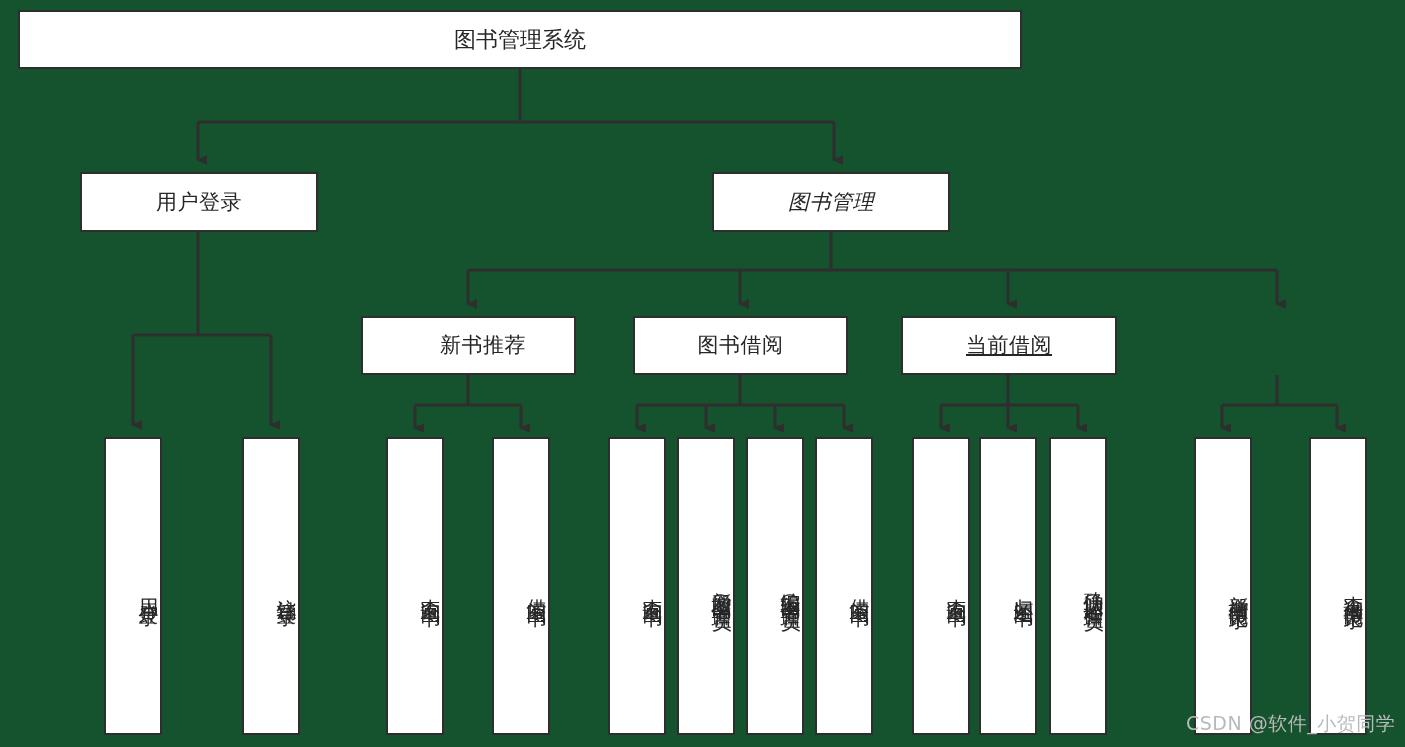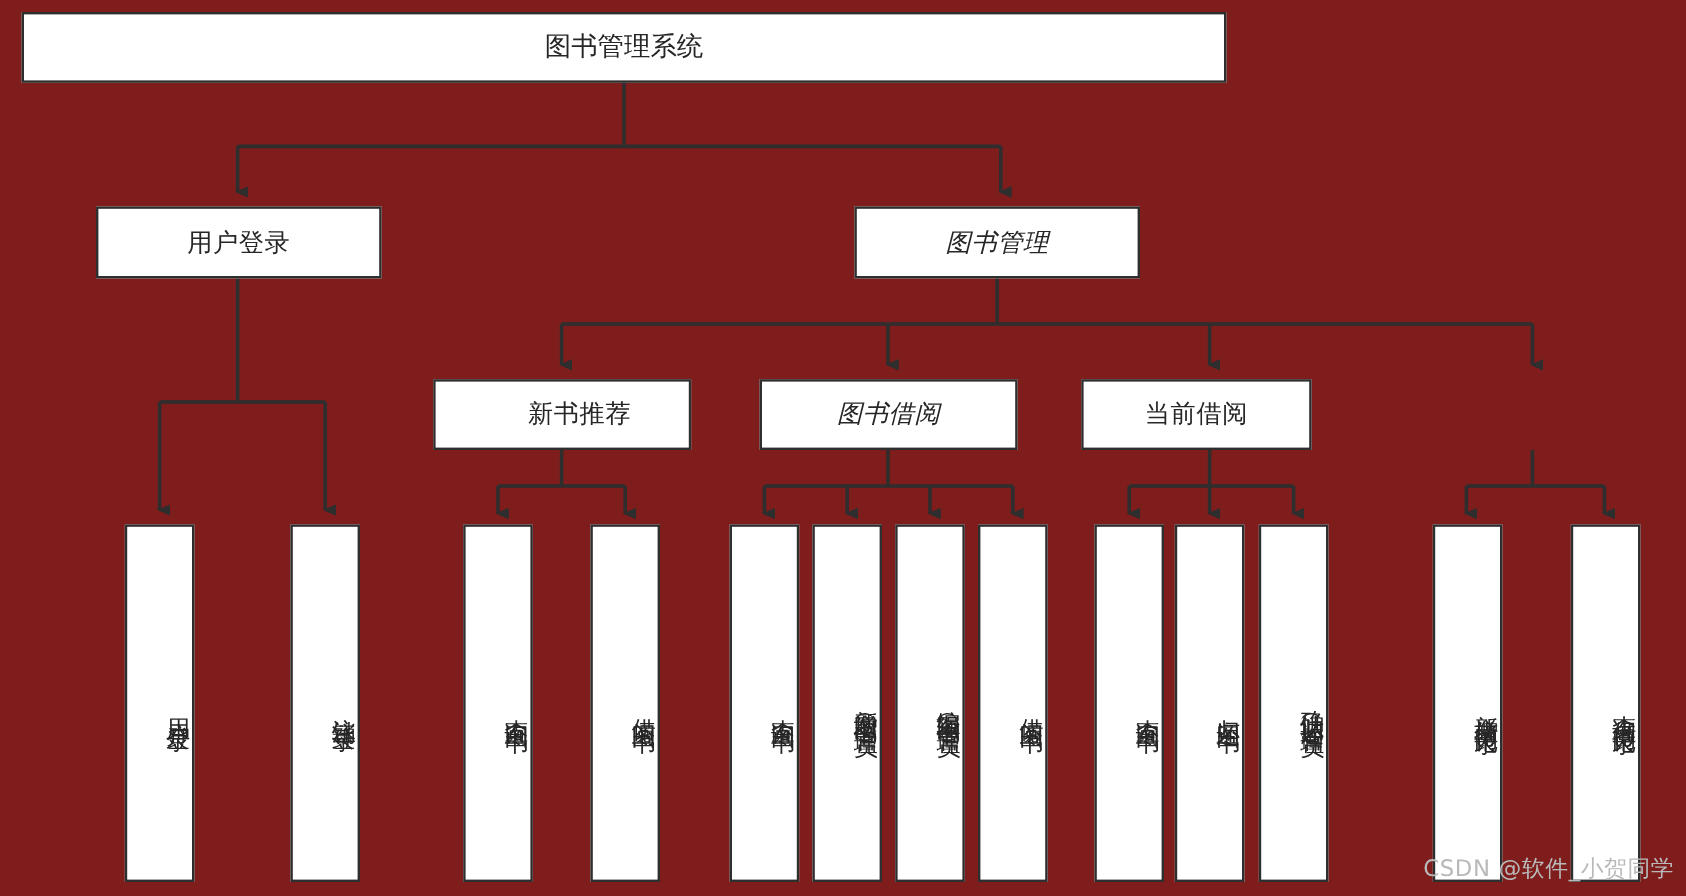--- a/index.html
+++ b/index.html
@@ -7,21 +7,21 @@
     padding: 0;
     background: #ffffff;
   }
   body {
     font-family: "DejaVu Sans", "Liberation Sans", sans-serif;
   }
   #canvas {
     position: relative;
     width: 1405px;
     height: 747px;
-    background: #7f1d1d;
+    background: #14532d;
     overflow: hidden;
     text-align: right;
   }
   svg.wires {
     position: absolute;
     left: 0;
     top: 0;
     width: 1405px;
     height: 747px;
     pointer-events: none;
@@ -130,24 +130,24 @@
   <div class="node h" style="left:80px; top:172px; width:238px; height:60px;">
     <span>用户登录</span>
   </div>
   <div class="node h" style="left:712px; top:172px; width:238px; height:60px;font-style:italic;">
     <span>图书管理</span>
   </div>
 
   <div class="node h" style="left:361px; top:316px; width:215px; height:59px;padding-left:29px;">
     <span>新书推荐</span>
   </div>
-  <div class="node h" style="left:633px; top:316px; width:215px; height:59px;font-style:italic;">
+  <div class="node h" style="left:633px; top:316px; width:215px; height:59px;">
     <span>图书借阅</span>
   </div>
-  <div class="node h" style="left:901px; top:316px; width:192px; height:59px;">
+  <div class="node h" style="left:901px; top:316px; width:216px; height:59px;text-decoration:underline;">
     <span>当前借阅</span>
   </div>
 
   <div class="node v" style="left:104px; top:437px; width:58px; height:298px;">
     <span class="vtext">用户登录</span>
   </div>
   <div class="node v" style="left:242px; top:437px; width:58px; height:298px;">
     <span class="vtext">注销登录</span>
   </div>
 

